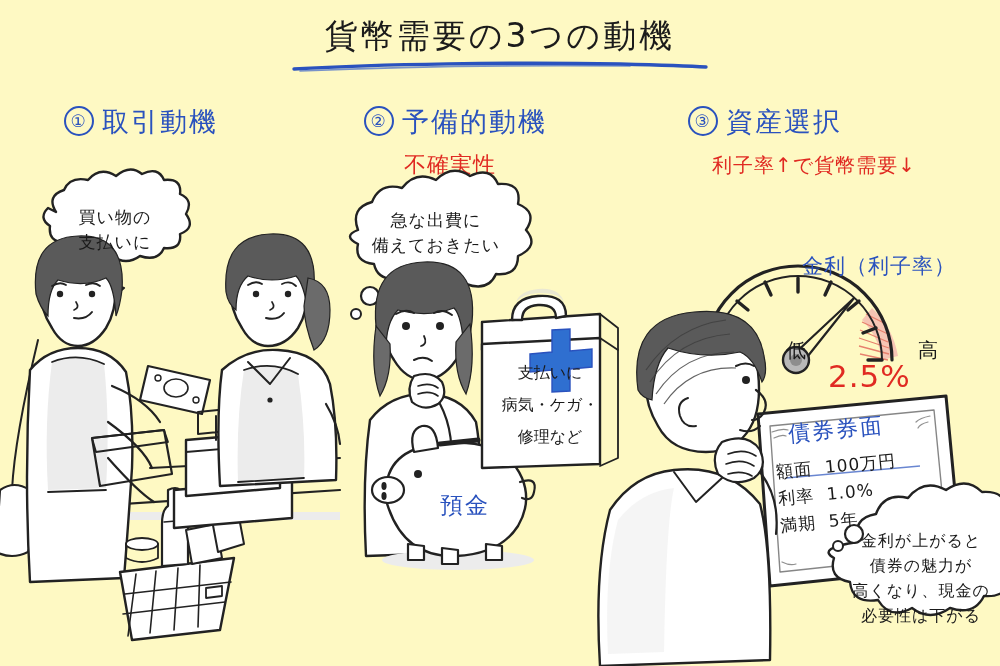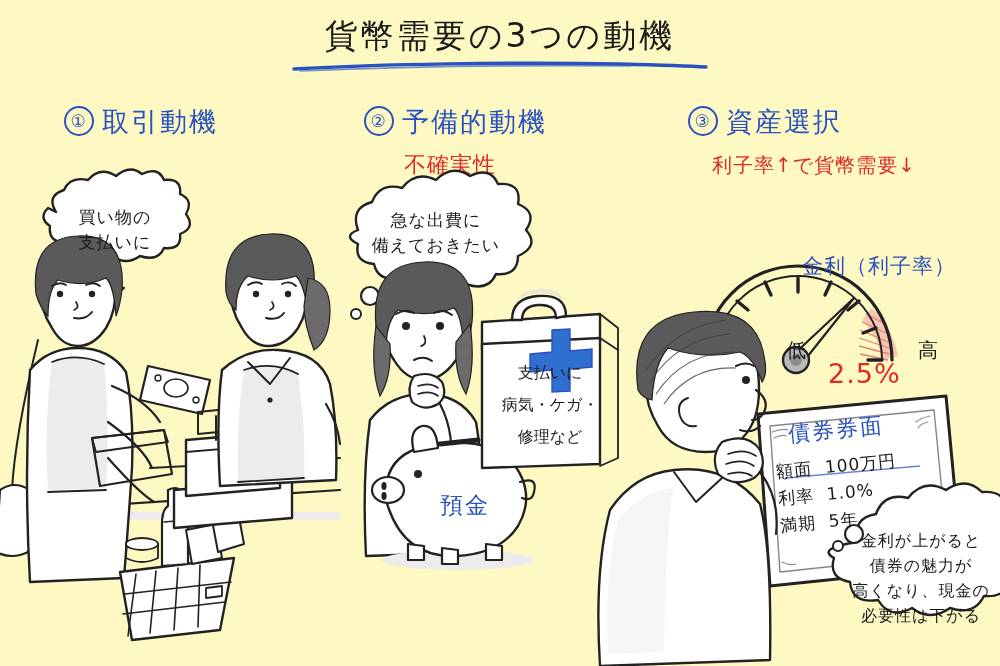--- a/index.html
+++ b/index.html
@@ -93,21 +93,21 @@
     position: absolute;
     color: #2a52be;
     font-size: 21px;
     letter-spacing: 1px;
     white-space: nowrap;
     margin-top: 32px;
   }
   .gauge-value {
     position: absolute;
     color: #e02a22;
-    font-size: 27px;
+    font-size: 31px;
     letter-spacing: 1px;
   }
 
   
   .cert-title {
     position: absolute;
     color: #2a52be;
     font-size: 22px;
     letter-spacing: 2px;
     white-space: nowrap;

